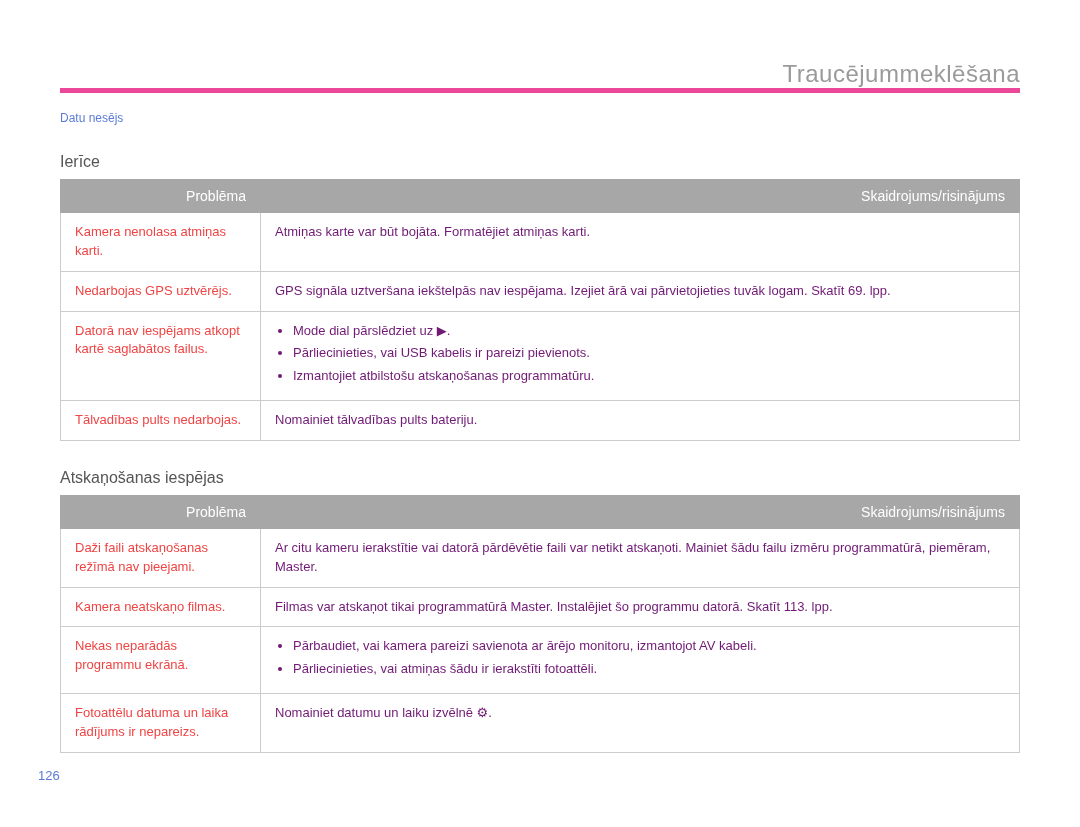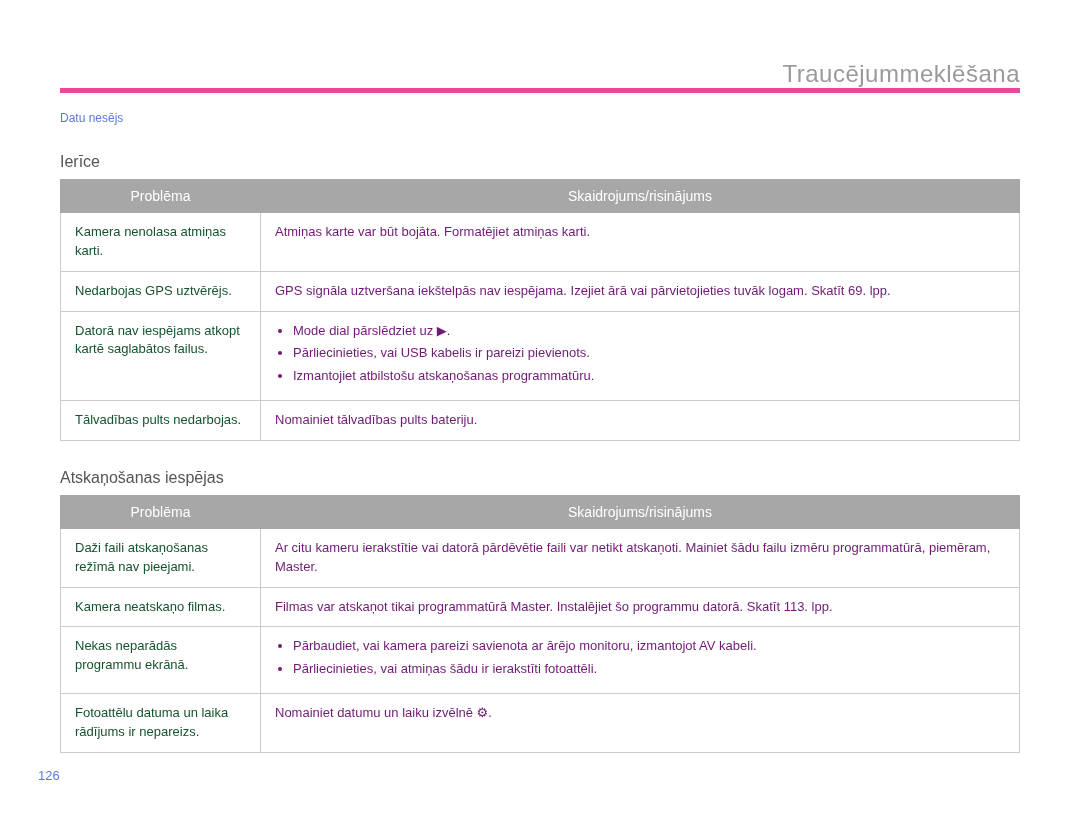--- a/index.html
+++ b/index.html
@@ -42,34 +42,34 @@
     border-collapse: collapse;
     table-layout: fixed;
   }
   col.col-prob { width: 200px; }
   col.col-sol { width: auto; }
   th {
     background: #a7a7a7;
     color: #ffffff;
     font-weight: 400;
     font-size: 14px;
-    text-align: center;
+    text-align: right;
     padding: 8px 14px;
     border: 1px solid #a7a7a7;
   }
   td {
     border: 1px solid #ccc;
     padding: 10px 14px;
     font-size: 13px;
     color: #701a75;
     vertical-align: top;
     line-height: 1.45;
   }
   td.prob {
-    color: #14532d;
+    color: #ef4444;
   }
   ul.sol-list {
     list-style: disc;
     padding-left: 18px;
   }
   ul.sol-list li {
     margin-bottom: 4px;
   }
   .page-num {
     position: absolute;

